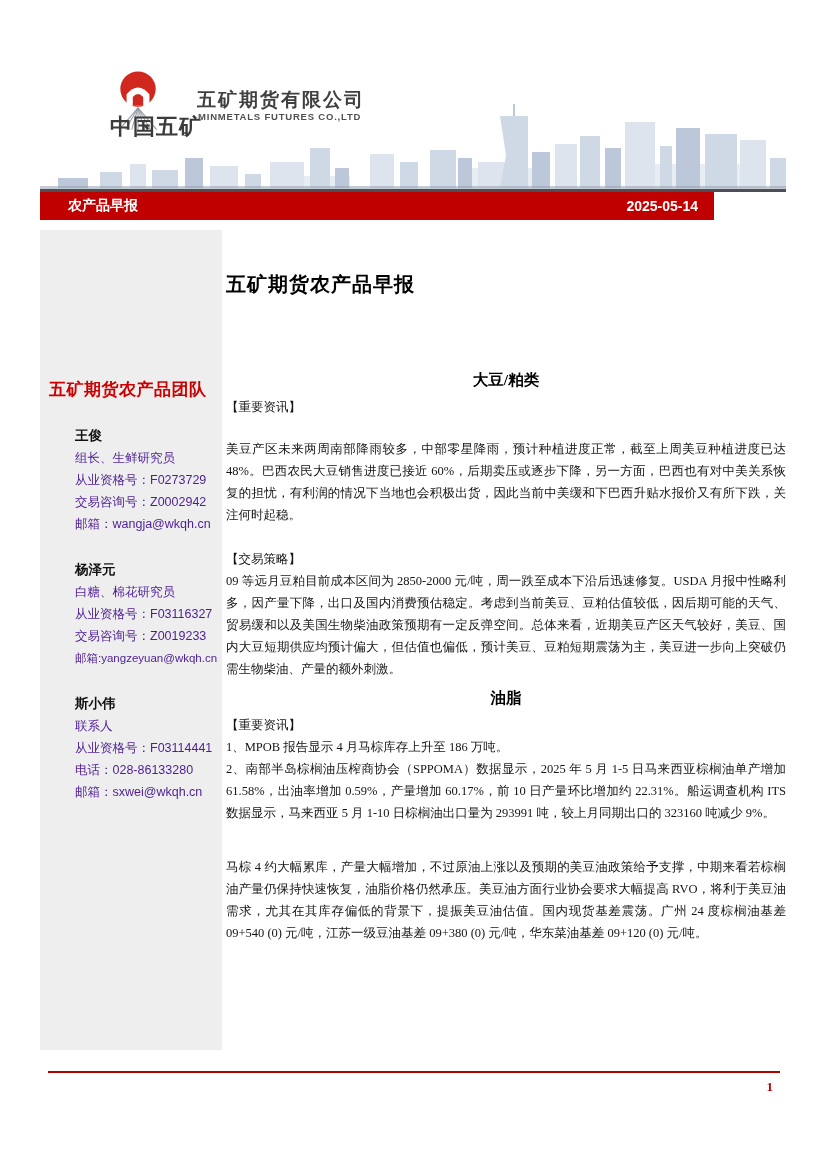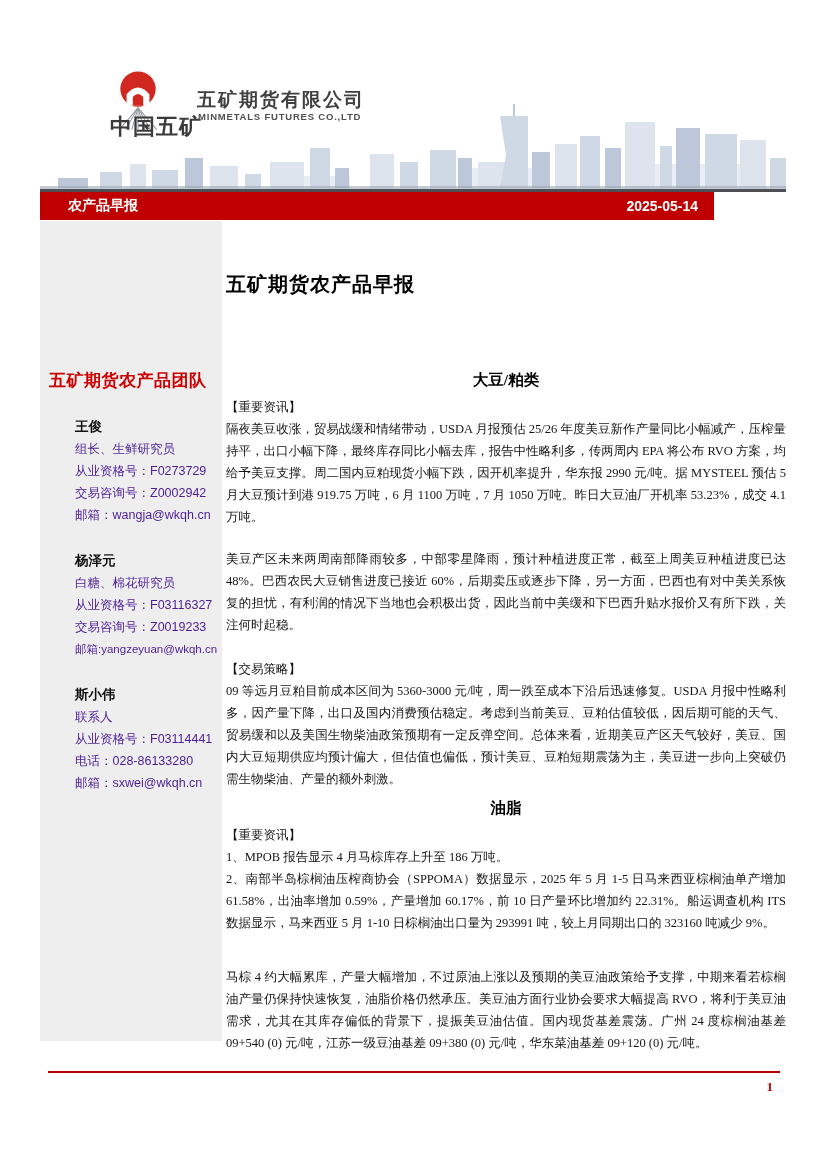--- a/index.html
+++ b/index.html
@@ -24,21 +24,21 @@
   }
   
   .banner{
     position:absolute;left:40px;top:192px;width:674px;height:28px;
     background:#c00000;color:#ffffff;font-size:14px;font-weight:bold;
     display:flex;align-items:center;justify-content:space-between;
     padding:0 16px 0 28px;box-sizing:border-box;
   }
   
   .sidebar{
-    position:absolute;left:40px;top:221px;width:182px;height:820px;
+    position:absolute;left:40px;top:230px;width:182px;height:820px;
     background:#eeeeee;box-sizing:border-box;padding:148px 6px 0 9px;
   }
   .sidebar-title{color:#cc0000;font-size:17px;font-weight:bold;letter-spacing:0.5px;white-space:nowrap;}
   .member{margin-top:24px;margin-left:26px;}
   .member:first-of-type{margin-top:46px;}
   .member .name{font-size:13.5px;font-weight:bold;line-height:22px;color:#111;}
   .member .line{font-size:12.5px;line-height:22px;color:#4c1d95;white-space:nowrap;}
   .member .line.small{font-size:11.5px;}
   
   .content{
@@ -159,24 +159,23 @@
       <div class="line">电话：028-86133280</div>
       <div class="line">邮箱：sxwei@wkqh.cn</div>
     </div>
   </aside>
 
   <main class="content">
     <h1>五矿期货农产品早报</h1>
 
     <h2>大豆/粕类</h2>
     <div class="label">【重要资讯】</div>
-    <p>隔夜美豆收涨，贸易战缓和情绪带动，USDA 月报预估 25/26 年度美豆新作产量同比小幅减产，压榨量持平，出口小幅下降，最终库存同比小幅去库，报告中性略利多，传两周内 EPA 将公布 RVO 方案，均给予美豆支撑。周二国内豆粕现货小幅下跌，因开机率提升，华东报 2990 元/吨。据 MYSTEEL 预估 5 月大豆预计到港 919.75 万吨，6 月 1100 万吨，7 月 1050 万吨。昨日大豆油厂开机率 53.23%，成交 4.1 万吨。</p>
     <p class="p-gap">美豆产区未来两周南部降雨较多，中部零星降雨，预计种植进度正常，截至上周美豆种植进度已达 48%。巴西农民大豆销售进度已接近 60%，后期卖压或逐步下降，另一方面，巴西也有对中美关系恢复的担忧，有利润的情况下当地也会积极出货，因此当前中美缓和下巴西升贴水报价又有所下跌，关注何时起稳。</p>
     <div class="label strategy">【交易策略】</div>
-    <p>09 等远月豆粕目前成本区间为 5360-3000 元/吨，周一跌至成本下沿后迅速修复。USDA 月报中性略利多，因产量下降，出口及国内消费预估稳定。考虑到当前美豆、豆粕估值较低，因后期可能的天气、贸易缓和以及美国生物柴油政策预期有一定反弹空间。总体来看，近期美豆产区天气较好，美豆、国内大豆短期供应均预计偏大，但估值也偏低，预计美豆、豆粕短期震荡为主，美豆进一步向上突破仍需生物柴油、产量的额外刺激。</p>
+    <p>09 等远月豆粕目前成本区间为 2850-2000 元/吨，周一跌至成本下沿后迅速修复。USDA 月报中性略利多，因产量下降，出口及国内消费预估稳定。考虑到当前美豆、豆粕估值较低，因后期可能的天气、贸易缓和以及美国生物柴油政策预期有一定反弹空间。总体来看，近期美豆产区天气较好，美豆、国内大豆短期供应均预计偏大，但估值也偏低，预计美豆、豆粕短期震荡为主，美豆进一步向上突破仍需生物柴油、产量的额外刺激。</p>
 
     <h2 class="oil">油脂</h2>
     <div class="label">【重要资讯】</div>
     <p>1、MPOB 报告显示 4 月马棕库存上升至 186 万吨。</p>
     <p>2、南部半岛棕榈油压榨商协会（SPPOMA）数据显示，2025 年 5 月 1-5 日马来西亚棕榈油单产增加 61.58%，出油率增加 0.59%，产量增加 60.17%，前 10 日产量环比增加约 22.31%。船运调查机构 ITS 数据显示，马来西亚 5 月 1-10 日棕榈油出口量为 293991 吨，较上月同期出口的 323160 吨减少 9%。</p>
     <p class="comment">马棕 4 约大幅累库，产量大幅增加，不过原油上涨以及预期的美豆油政策给予支撑，中期来看若棕榈油产量仍保持快速恢复，油脂价格仍然承压。美豆油方面行业协会要求大幅提高 RVO，将利于美豆油需求，尤其在其库存偏低的背景下，提振美豆油估值。国内现货基差震荡。广州 24 度棕榈油基差 09+540 (0) 元/吨，江苏一级豆油基差 09+380 (0) 元/吨，华东菜油基差 09+120 (0) 元/吨。</p>
   </main>
 
   <div class="footer-line"></div>
   <div class="page-num">1</div>

